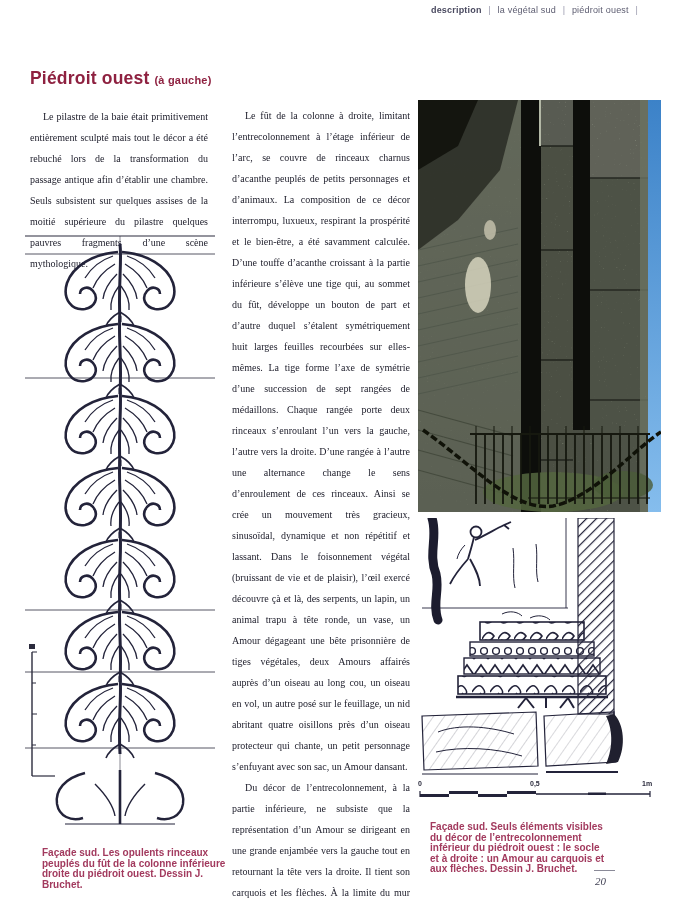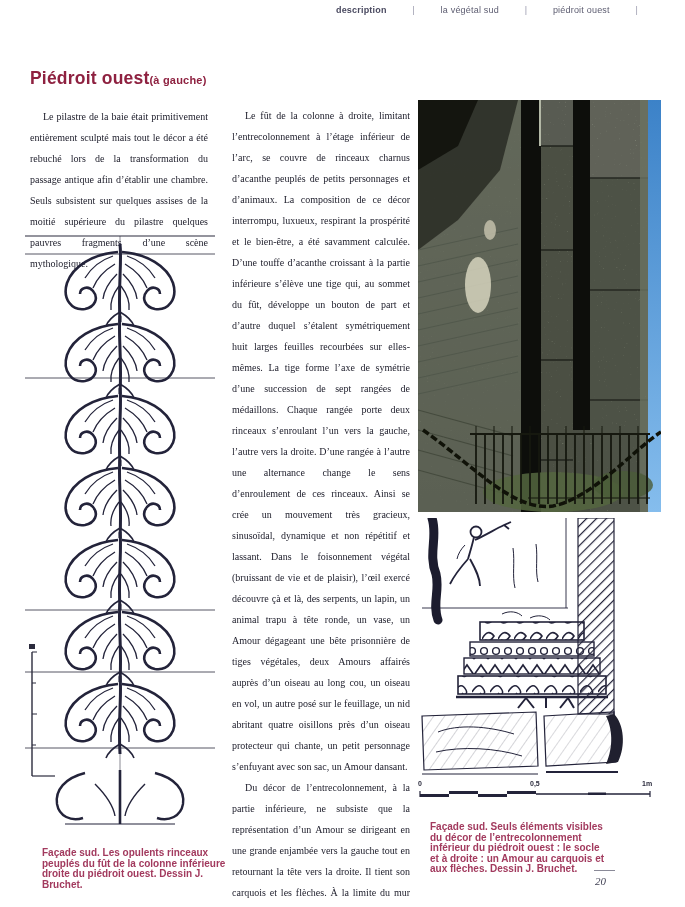--- a/index.html
+++ b/index.html
@@ -1,27 +1,27 @@
 <!DOCTYPE html>
 <html><head>
 <meta charset="utf-8">
 <style>
   html,body{margin:0;padding:0;background:#e8e8e8;}
   .page{position:relative;width:685px;height:907px;background:#ffffff;overflow:hidden;
         font-family:"Liberation Serif",serif;color:#22222f;}
   
   .header{position:absolute;top:5px;right:45px;font-family:"Liberation Sans",sans-serif;
           font-size:9px;color:#5c5c70;letter-spacing:.2px;}
-  .header .crumb{margin:0 21px;text-align:center;}
+  .header .crumb{margin:0 2px;text-align:center;}
   .header .bold{font-weight:bold;color:#4a4a60;}
   .header .sep{color:#9a9aad;margin:0 2px;}
   
   .title{position:absolute;left:30px;top:68px;margin:0;font-family:"Liberation Sans",sans-serif;
          color:#8e2140;font-weight:bold;font-size:17.5px;letter-spacing:.2px;}
-  .title .qual{font-size:11px;}
+  .title .qual{font-size:11px;margin-left:5px;}
   
   .body{margin:0;font-size:10px;line-height:21px;text-align:justify;text-indent:13px;}
   .left-para{position:absolute;left:30px;top:106px;width:178px;}
   .midcol{position:absolute;left:232px;top:105px;width:178px;}
   
   .fig{position:absolute;margin:0;padding:0;}
   .engraving-left{left:25px;top:228px;width:190px;height:602px;}
   .photo{left:418px;top:100px;width:243px;height:412px;}
   .engraving-right{left:418px;top:518px;width:243px;height:258px;}
   

